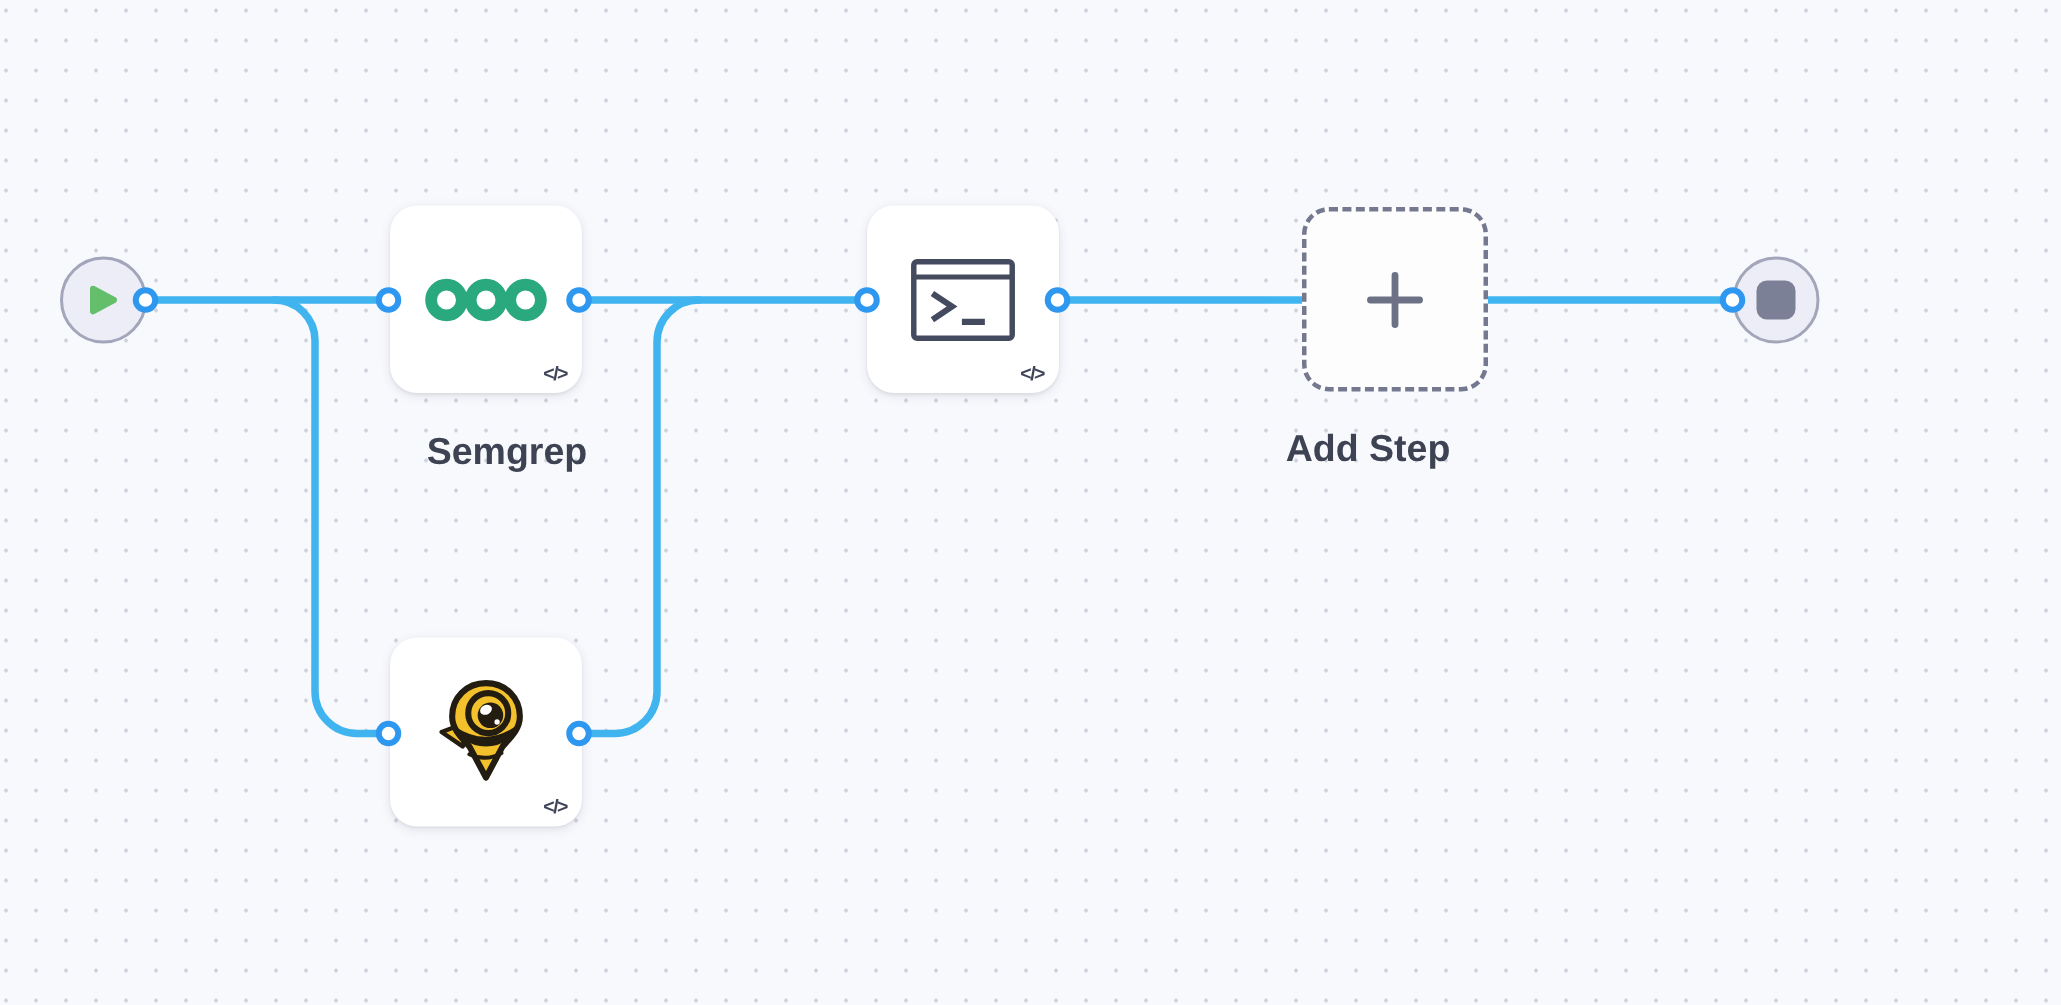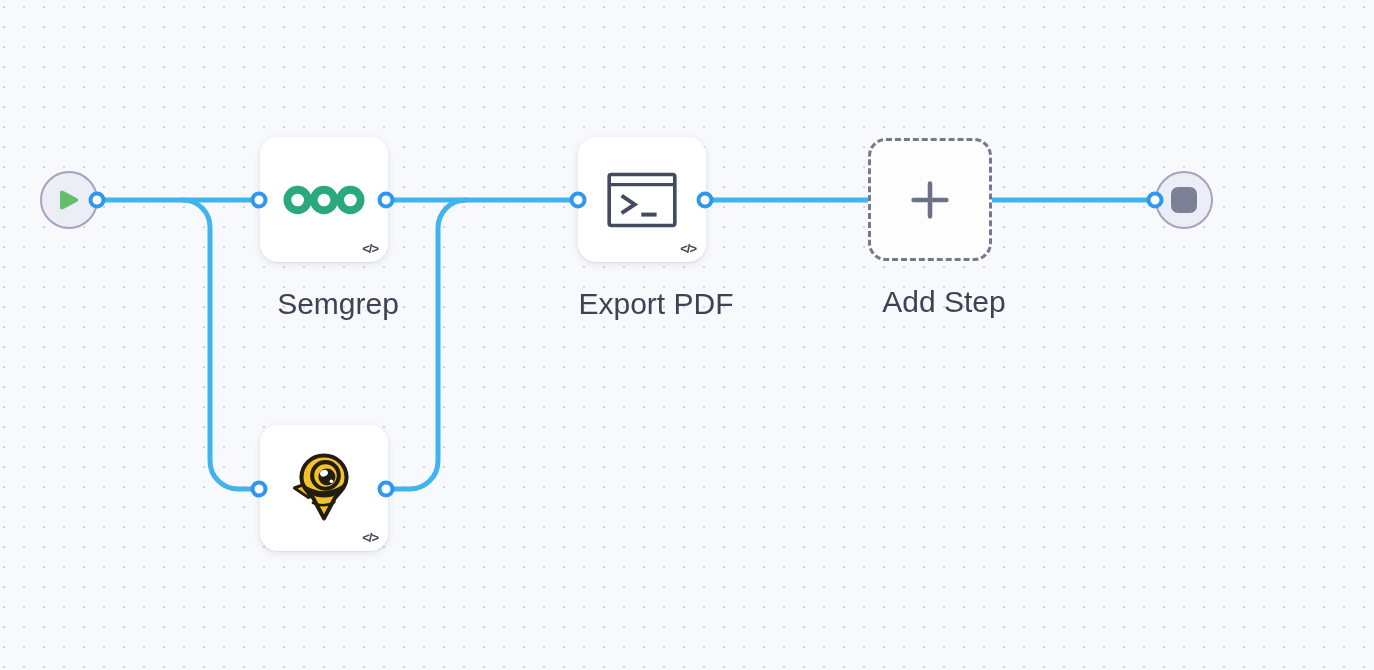--- a/index.html
+++ b/index.html
@@ -88,29 +88,29 @@
     transform: translate(-50%, -50%);
     z-index: 3;
     cursor: crosshair;
   }
 
   
   .node-label {
     position: absolute;
     width: 220px;
     text-align: center;
-    font-size: 30px;
-    font-weight: 400;
+    font-size: 25px;
+    font-weight: 700;
     color: #3d4353;
     z-index: 2;
     padding-left: 28px;
   }
   .label-semgrep { left: 214px; top: 287px; }
   .label-export  { left: 532px; top: 287px; }
-  .label-addstep { left: 820px; top: 285px; text-align: center; }
+  .label-addstep { left: 788px; top: 285px; text-align: center; }
   .label-bandit  { left: 214px; top: 575px; }
 </style>
 </head>
 <body>
 
 <div class="canvas">
 
   <svg class="edges-layer">
     <path class="edge" d="M 97 200 H 259"></path>
     <path class="edge" d="M 183 200 A 27 27 0 0 1 210 227 L 210 461 A 28 28 0 0 0 238 489 H 251"></path>
@@ -171,16 +171,15 @@
   <div class="port" style="left:97px;  top:200px;"></div>
   <div class="port" style="left:259px; top:200px;"></div>
   <div class="port" style="left:386px; top:200px;"></div>
   <div class="port" style="left:259px; top:489px;"></div>
   <div class="port" style="left:386px; top:489px;"></div>
   <div class="port" style="left:578px; top:200px;"></div>
   <div class="port" style="left:705px; top:200px;"></div>
   <div class="port" style="left:1155px;top:200px;"></div>
 
   <div class="node-label label-semgrep">Semgrep</div>
-  <div class="node-label label-export">Export PDF</div>
   <div class="node-label label-addstep">Add Step</div>
 
 </div>
 
 </body></html>

